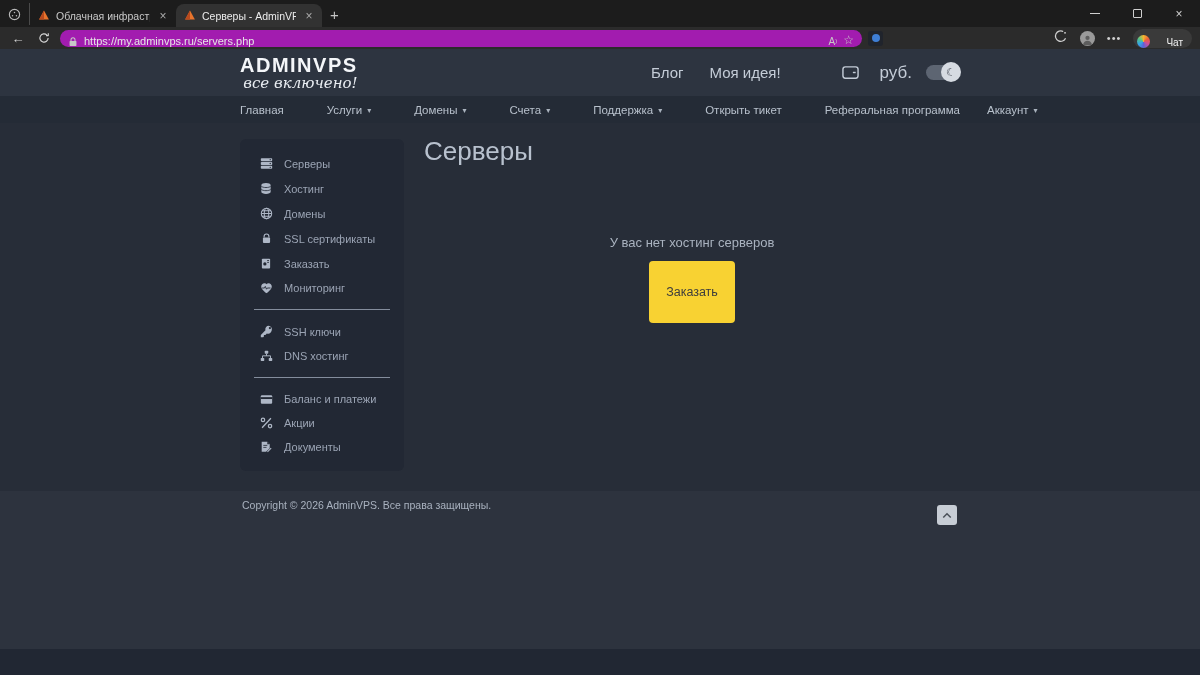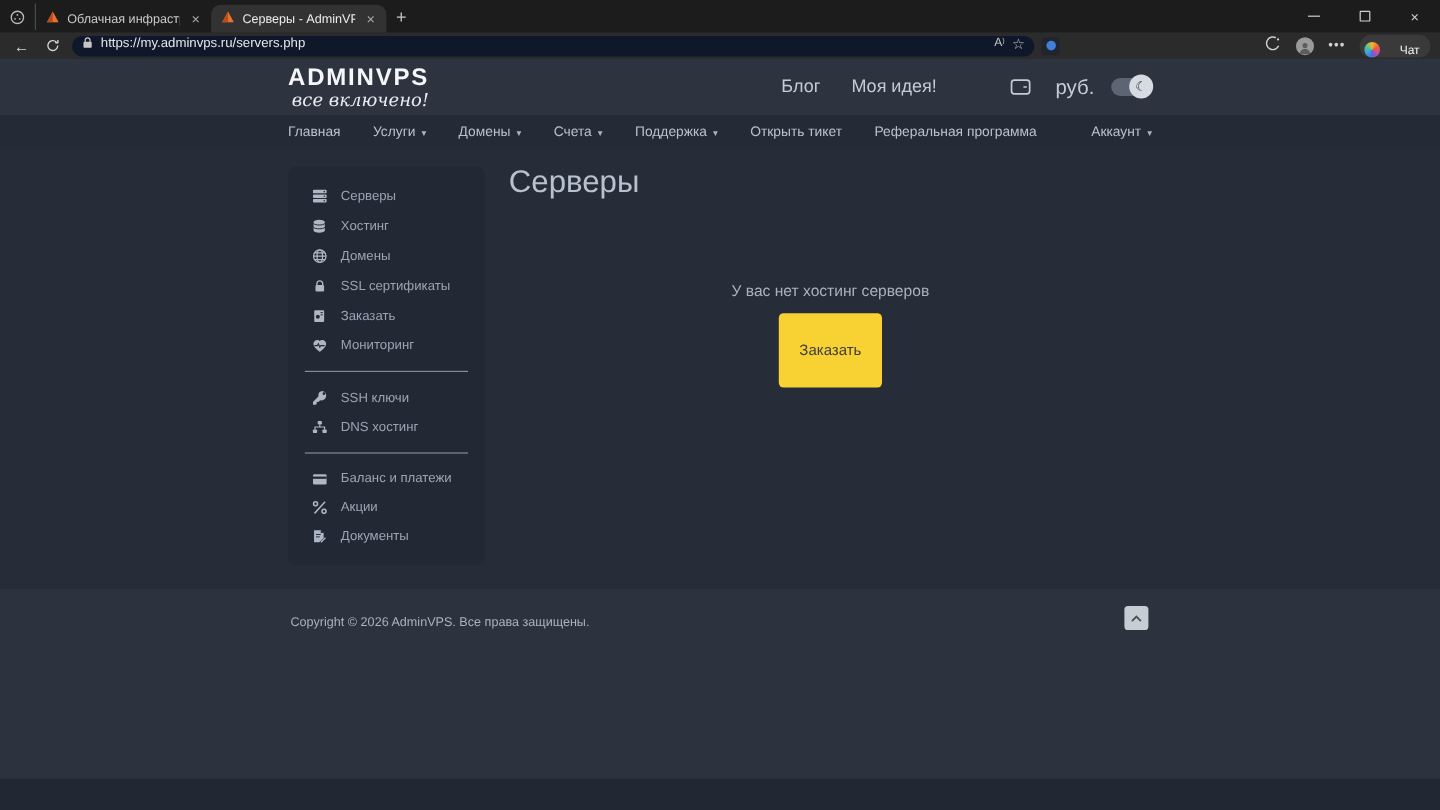--- a/index.html
+++ b/index.html
@@ -16,21 +16,21 @@
   .tab .t-close { color:#a9a9a9; font-size:12px; width:14px; text-align:center; border-radius:3px; }
   .newtab { color:#c5c5c5; font-size:15px; margin:0 0 4px 8px; }
   .wincontrols { position:absolute; right:0; top:0; height:27px; display:flex; }
   .wc { width:42px; height:27px; display:flex; align-items:center; justify-content:center; color:#cfcfcf; font-size:12px; }
   .wc .minbar { width:10px; height:1px; background:#cfcfcf; }
   .wc .maxbox { width:9px; height:9px; border:1px solid #cfcfcf; border-radius:1px; }
 
   .toolbar { height:22px; background:#2b2b2b; display:flex; align-items:center; padding:0 8px; gap:6px; }
   .navbtn { color:#d4d4d4; font-size:13px; width:20px; text-align:center; }
   .navbtn svg { display:block; margin:0 auto; }
-  .urlpill { height:17px; flex:0 0 802px; background:#0f172a; border-radius:9px; display:flex; align-items:flex-start; padding:0 8px; gap:6px; color:#e6e6e6; }
+  .urlpill { height:17px; flex:0 0 802px; background:#a21caf; border-radius:9px; display:flex; align-items:flex-end; padding:0 8px; gap:6px; color:#e6e6e6; }
   .urlpill .url-text { flex:1; font-size:11px; white-space:nowrap; overflow:hidden; }
   .pill-ico { color:#c7c7c7; font-size:11px; display:flex; align-items:center; }
   .ext-ico { width:15px; height:15px; background:#20242c; border-radius:3px; display:flex; align-items:center; justify-content:center; }
   .ext-dot { width:8px; height:8px; border-radius:50%; background:#3f7fd6; }
   .tool-right { margin-left:auto; display:flex; align-items:center; gap:12px; }
   .avatar { width:15px; height:15px; border-radius:50%; background:#9a9a9a; display:flex; align-items:end; justify-content:center; overflow:hidden; }
   .copilot-pill { height:19px; background:#3a3a3a; border-radius:10px; display:flex; align-items:flex-end; gap:16px; padding:0 9px 0 4px; }
   .copilot-logo { width:13px; height:13px; border-radius:50%; background:conic-gradient(#f5b52e,#ec5f3b,#c94f9e,#5a63d8,#33a6e8,#58c487,#f5b52e); }
   .copilot-label { color:#f2f2f2; font-size:10px; }
 
@@ -69,21 +69,21 @@
   .sb-item .sb-ico { width:14px; display:flex; justify-content:center; color:#aeb7c6; flex:0 0 14px; }
   .sb-div { border-top:1px solid #848d9c; margin:9px 14px 9px 14px; }
   .main { flex:1; padding-left:20px; padding-top:13px; }
   .page-title { color:#b8c1ce; font-size:26px; font-weight:400; }
   .empty-wrap { margin-top:68px; text-align:center; }
   .empty-msg { color:#a9b2bf; font-size:13px; }
   .order-btn { margin-top:11px; display:inline-block; background:#f8d232; color:#3d3d3d; font-size:12.5px;
                padding:24px 17px; border-radius:4px; border:none; font-family:inherit; }
 
   
-  .copyright { position:absolute; left:2px; top:22px; color:#a9b2bf; font-size:10.5px; }
+  .copyright { position:absolute; left:2px; top:8px; color:#a9b2bf; font-size:10.5px; }
   .scrolltop { position:absolute; right:3px; top:14px; width:20px; height:20px; background:#c7cdd5;
                border-radius:3px; display:flex; align-items:center; justify-content:center; color:#4a5058; }
 </style>
 </head>
 <body>
 
 <div class="titlebar">
   <div class="tabzone">
     <div class="ws-btn">
       <svg width="13" height="13" viewBox="0 0 16 16" fill="none" stroke="currentColor" stroke-width="1.4">
@@ -186,21 +186,21 @@
       <span class="hdr-cur">руб.</span>
       <span class="toggle">
         <span class="toggle-knob">☾</span>
       </span>
     </div>
   </div>
 </div>
 
 <div class="site-nav">
   <div class="container nav-flex">
-    <span id="nav-items" style="display:flex; gap:27px; align-items:center;">
+    <span id="nav-items" style="display:flex; gap:43px; align-items:center;">
         <span class="nav-item">
           <span>Главная</span>
         </span>
         <span class="nav-item">
           <span>Услуги</span>
           <span class="caret">▾</span>
         </span>
         <span class="nav-item">
           <span>Домены</span>
           <span class="caret">▾</span>

